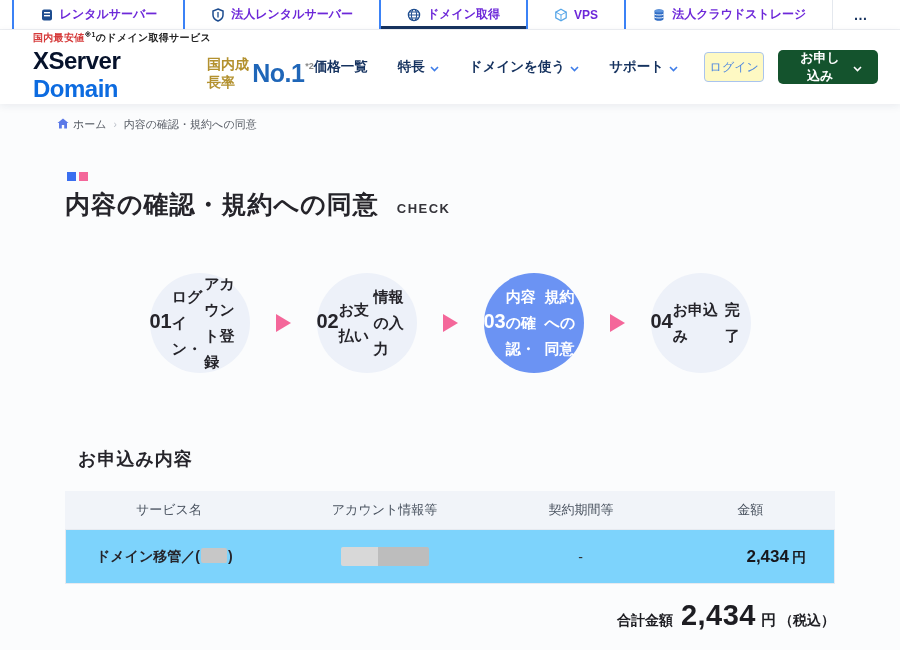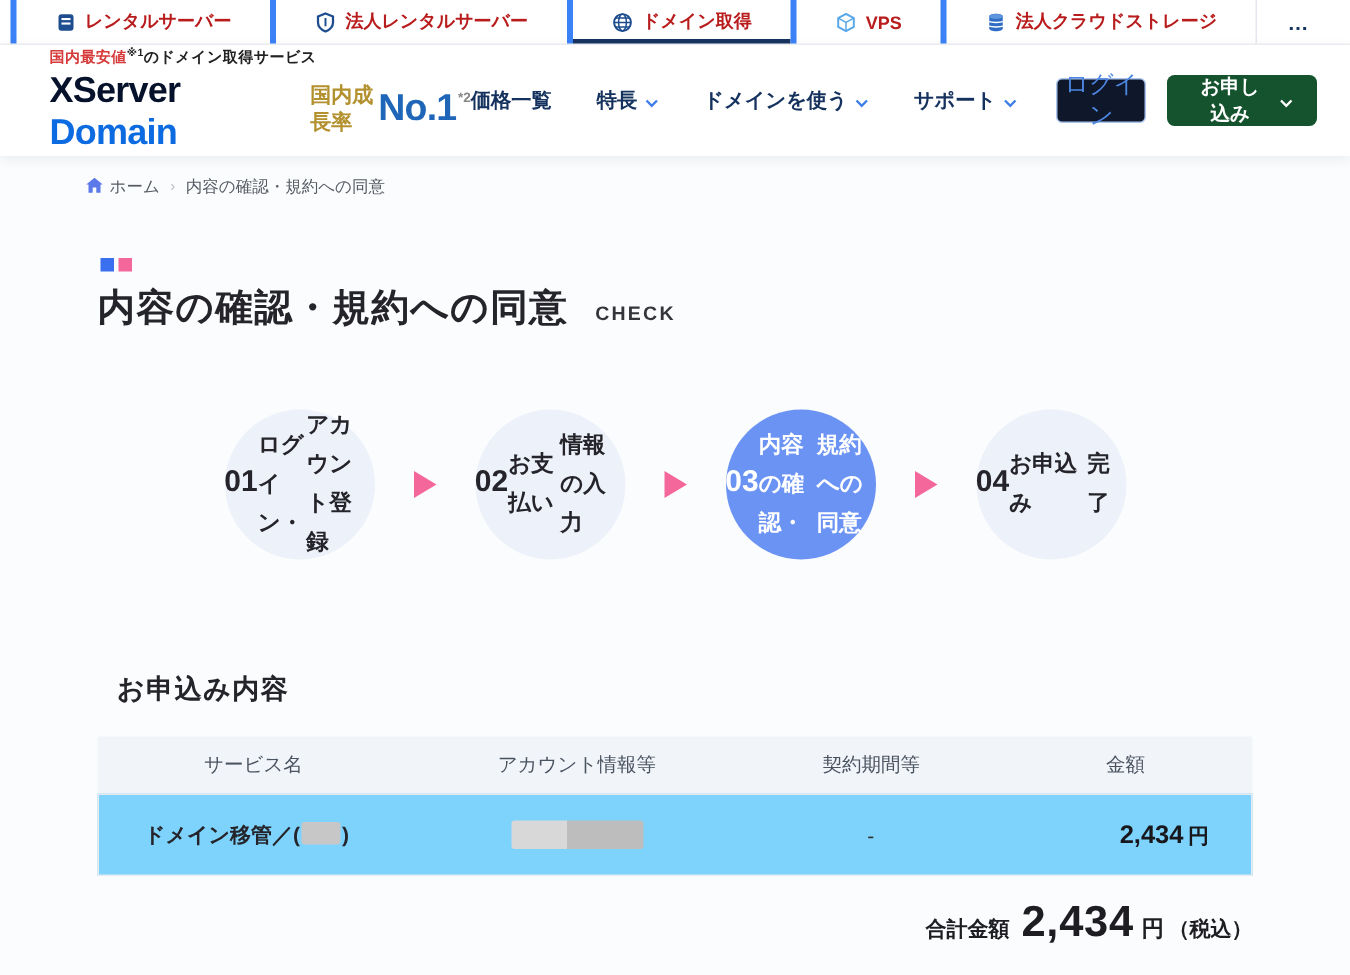--- a/index.html
+++ b/index.html
@@ -5,21 +5,21 @@
   * { margin:0; padding:0; box-sizing:border-box; }
   html,body { width:900px; height:650px; overflow:hidden;
     font-family:"Liberation Sans","DejaVu Sans",sans-serif;
     background:#fbfcfd; color:#25242a; }
 
   
   .topbar { height:30px; background:#fff; display:flex; justify-content:center;
     align-items:stretch; border-bottom:1px solid #eef0f3; }
   .topbar-inner { display:flex; align-items:stretch; }
   .top-tab { display:flex; align-items:center; gap:6px; padding:0 26px;
-    font-size:12px; font-weight:bold; color:#b91c1c; border-left:4px solid #3b82f6;
+    font-size:12px; font-weight:bold; color:#6d28d9; border-left:2px solid #3b82f6;
     position:relative; cursor:pointer; white-space:nowrap; }
   .top-tab.active::after { content:""; position:absolute; left:0; right:0; bottom:0;
     height:3px; background:#17335f; }
   .top-tab svg { display:block; }
   .top-more { display:flex; align-items:center; padding:0 20px; font-size:14px;
     font-weight:bold; color:#17335f; border-left:1px solid #e4e8ee; cursor:pointer; letter-spacing:1px;}
 
   
   .header { height:74px; background:#fff; display:flex; align-items:center;
     padding:0 22px 0 33px; box-shadow:0 2px 8px rgba(20,40,80,.08); position:relative; z-index:5; }
@@ -34,21 +34,21 @@
   .badge .gold { color:#b3912f; font-weight:800; font-size:14px; }
   .badge .no1 { color:#1f66b8; font-weight:800; font-size:25px; letter-spacing:-.5px; }
   .badge sup { font-size:9px; color:#888; font-weight:bold; margin-left:1px; transform:translateY(-8px); }
 
   .header-nav { display:flex; align-items:center; margin-left:auto; gap:30px; }
   .hnav-item { display:flex; align-items:center; gap:5px; font-size:13.5px; font-weight:bold;
     color:#15325f; cursor:pointer; white-space:nowrap; }
   .hnav-item svg { margin-top:2px; }
 
   .login-btn { width:72px; height:30px; margin-left:26px; border:1px solid #a9c4ee; border-radius:4px;
-    background:#0f172a; color:#4c86e0; font-size:16px; display:flex; align-items:center; justify-content:center;
+    background:#fef9c3; color:#4c86e0; font-size:12px; display:flex; align-items:center; justify-content:center;
     cursor:pointer; font-family:inherit; }
   .apply-btn { height:34px; margin-left:14px; padding:0 16px; border:none; border-radius:5px;
     background:#14532d; color:#fff; font-size:13px; font-weight:bold; display:flex; align-items:center;
     gap:7px; cursor:pointer; font-family:inherit; }
 
   
   .breadcrumb { display:flex; align-items:center; gap:7px; padding:13px 0 0 57px;
     font-size:11px; color:#555a63; }
   .breadcrumb .home { display:flex; align-items:center; gap:4px; cursor:pointer; color:#555a63; }
   .breadcrumb .sep { color:#b9bec7; font-size:10px; }

